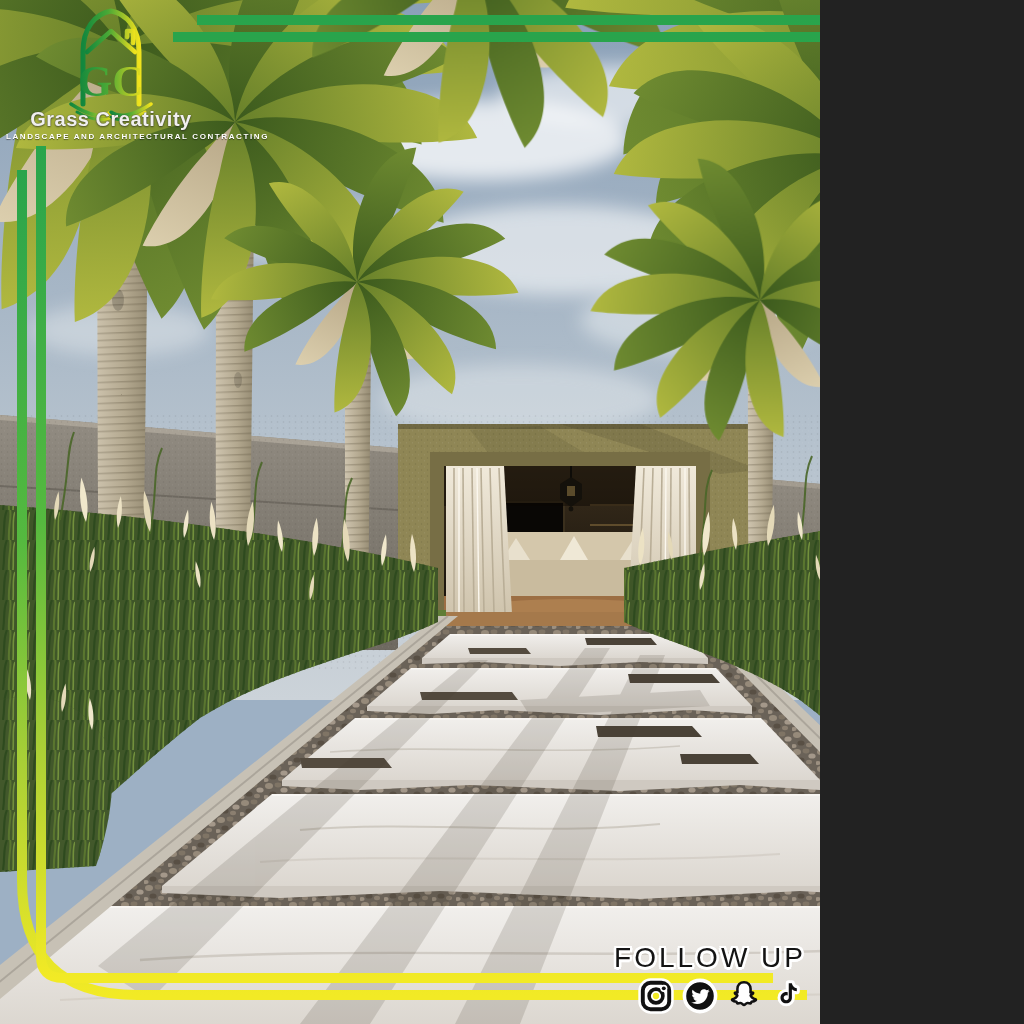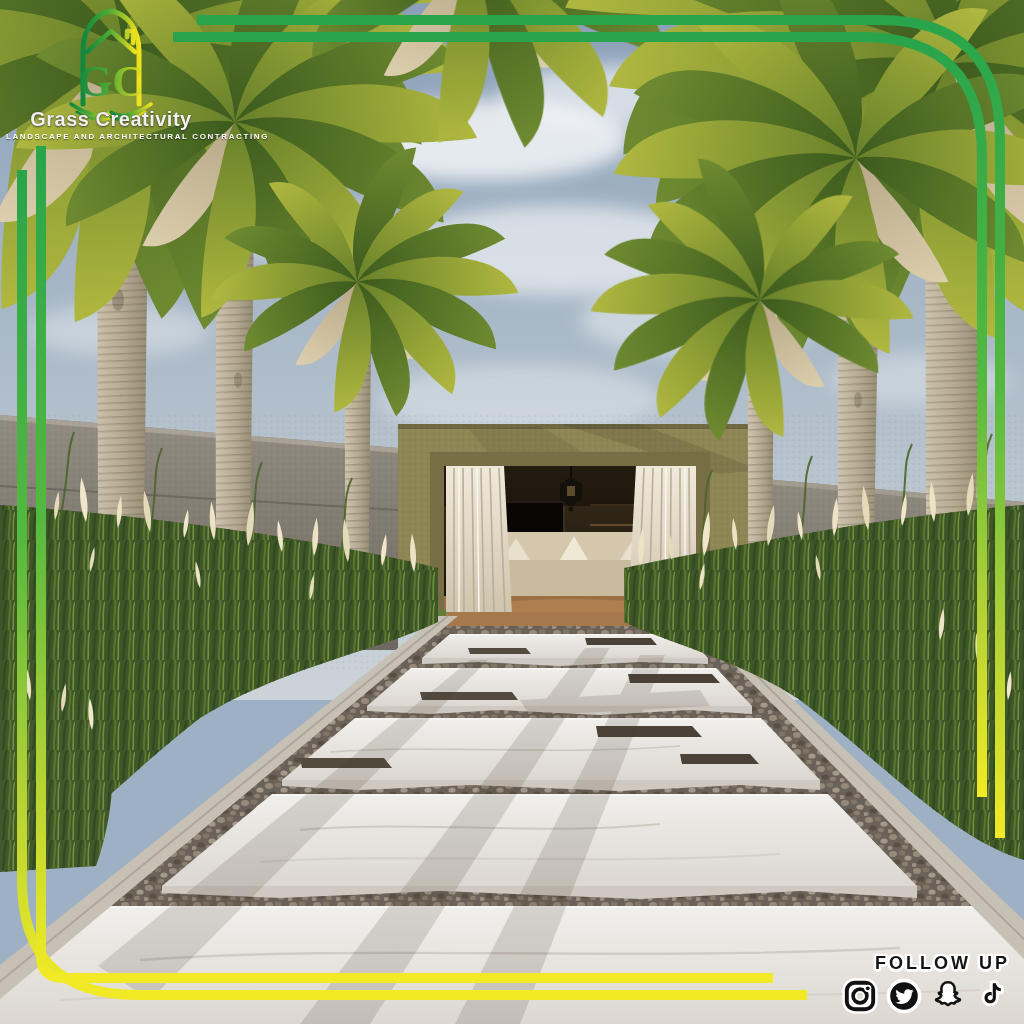--- a/index.html
+++ b/index.html
@@ -1,26 +1,26 @@
 <!DOCTYPE html>
 <html><head>
 <meta charset="utf-8">
 <style>
   html,body{margin:0;padding:0;background:#222;}
-  .canvas{position:relative;width:1024px;height:1024px;overflow:hidden;background:#9db0c4;
+  .canvas{position:relative;width:820px;height:1024px;overflow:hidden;background:#9db0c4;
           font-family:"Liberation Sans",sans-serif;}
   .scene,.frame{position:absolute;left:0;top:0;width:1024px;height:1024px;}
   .logo{position:absolute;left:6px;top:4px;width:210px;text-align:center;z-index:30;}
   .emblem{display:block;margin:0 auto;}
   .brand-name{margin-top:-14px;font-size:20px;font-weight:bold;color:#f1f0ee;letter-spacing:.5px;
               text-shadow:0 1px 2px rgba(30,30,30,.65),0 0 1px #444;}
   .brand-tagline{margin-top:1px;font-size:8px;font-weight:bold;color:#ffffff;letter-spacing:1.6px;
                  white-space:nowrap;text-shadow:0 1px 1px rgba(0,0,0,.5);}
   .footer{position:absolute;right:14px;bottom:10px;text-align:right;z-index:30;}
-  .follow{font-size:18px;font-weight:bold;color:#141414;letter-spacing:3px;
+  .follow{font-size:28px;font-weight:normal;color:#141414;letter-spacing:3px;
           text-shadow:-2px -2px 0 #fff,2px -2px 0 #fff,-2px 2px 0 #fff,2px 2px 0 #fff,
                       0 -2.5px 0 #fff,0 2.5px 0 #fff,-2.5px 0 0 #fff,2.5px 0 0 #fff;}
   .icons{margin-top:4px;display:flex;gap:8px;justify-content:flex-end;align-items:center;}
   .icons svg{display:block;}
   .frame{z-index:20;pointer-events:none;}
 </style>
 </head>
 <body>
 
 <div class="canvas">

